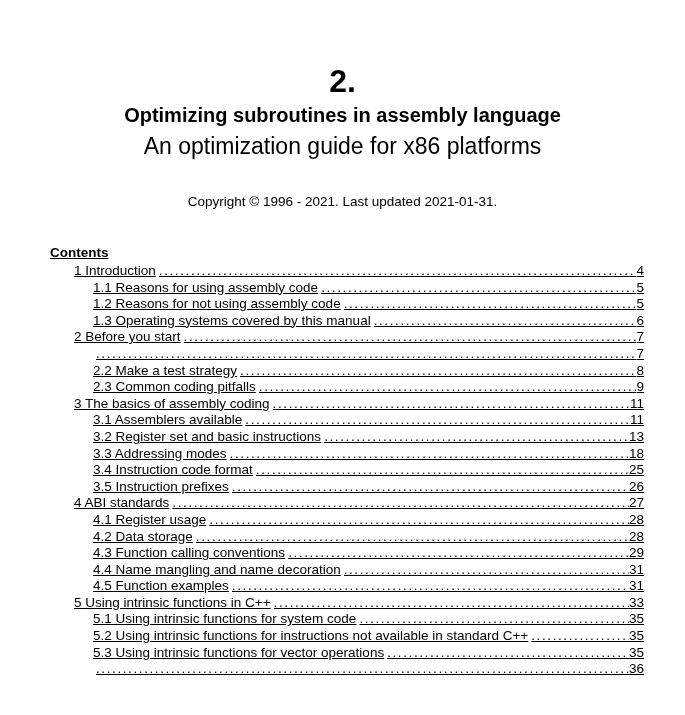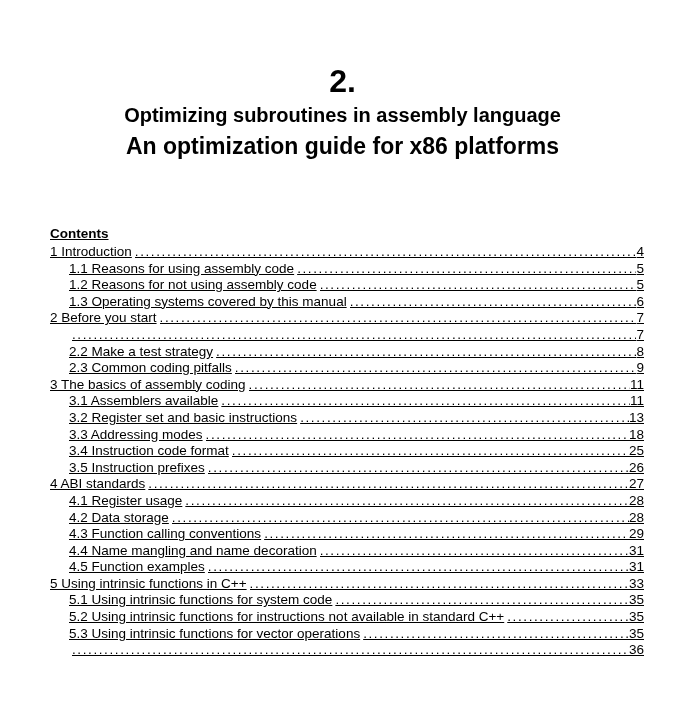--- a/index.html
+++ b/index.html
@@ -24,21 +24,21 @@
   }
   .doc-title {
     font-size: 20px;
     font-weight: bold;
     line-height: 31px;
     margin: 3px auto 0 auto;
     max-width: 560px;
   }
   .doc-subtitle {
     font-size: 23px;
-    font-weight: bold;
+    font-weight: normal;
     line-height: 30px;
     margin: 0;
   }
   .byline {
     font-size: 13.5px;
     line-height: 19px;
     margin: 12px 0 0 0;
   }
   .contents-block {
     margin: 33px 41px 0 50px;
@@ -51,20 +51,21 @@
     line-height: 17px;
     margin: 0 0 2px 0;
   }
   .toc { display: block; }
   .toc-row {
     display: flex;
     align-items: baseline;
     line-height: 16.6px;
     white-space: nowrap;
     cursor: pointer;
+    margin-left: 24px;
   }
   .toc-row.level-1 { padding-left: 19px; justify-content: space-between; }
   .toc-text { flex: none; }
   .toc-dots {
     flex: 1 1 auto;
     overflow: hidden;
     letter-spacing: 1.6px;
     margin-left: 3px;
     min-width: 0;
   }
@@ -77,20 +78,21 @@
 <body>
 
 <div class="page">
 
   <header class="title-block">
     <div class="chapter-num">2.</div>
     <h1 class="doc-title">Optimizing subroutines in assembly language</h1>
     <h2 class="doc-subtitle">An optimization guide for x86 platforms</h2>
     <p class="byline">
       <br>
+      <span>Copyright © 1996 - 2021. Last updated 2021-01-31.</span>
     </p>
   </header>
 
   <section class="contents-block">
     <h3 class="contents-heading">Contents</h3>
     <nav class="toc" id="toc-list">
         <div class="toc-row level-0">
           <span class="toc-text">1 Introduction</span>
           <span class="toc-dots">................................................................................................................................................................</span>
           <span class="toc-page">4</span>

